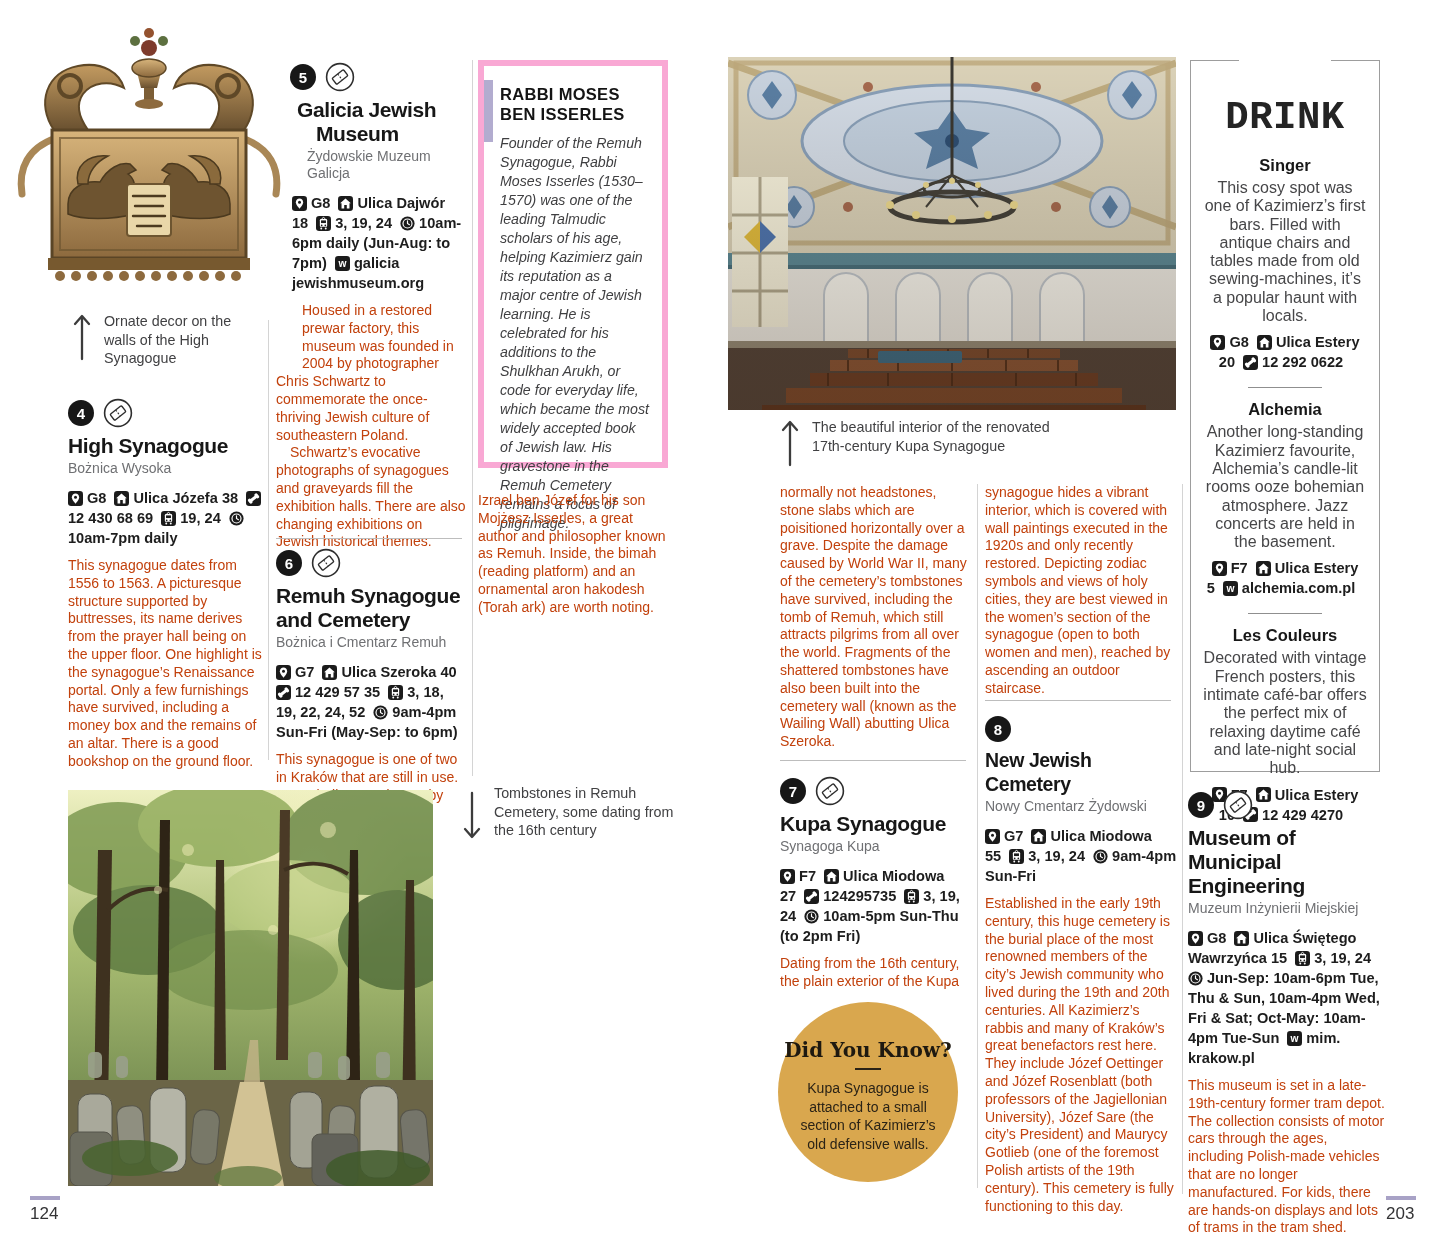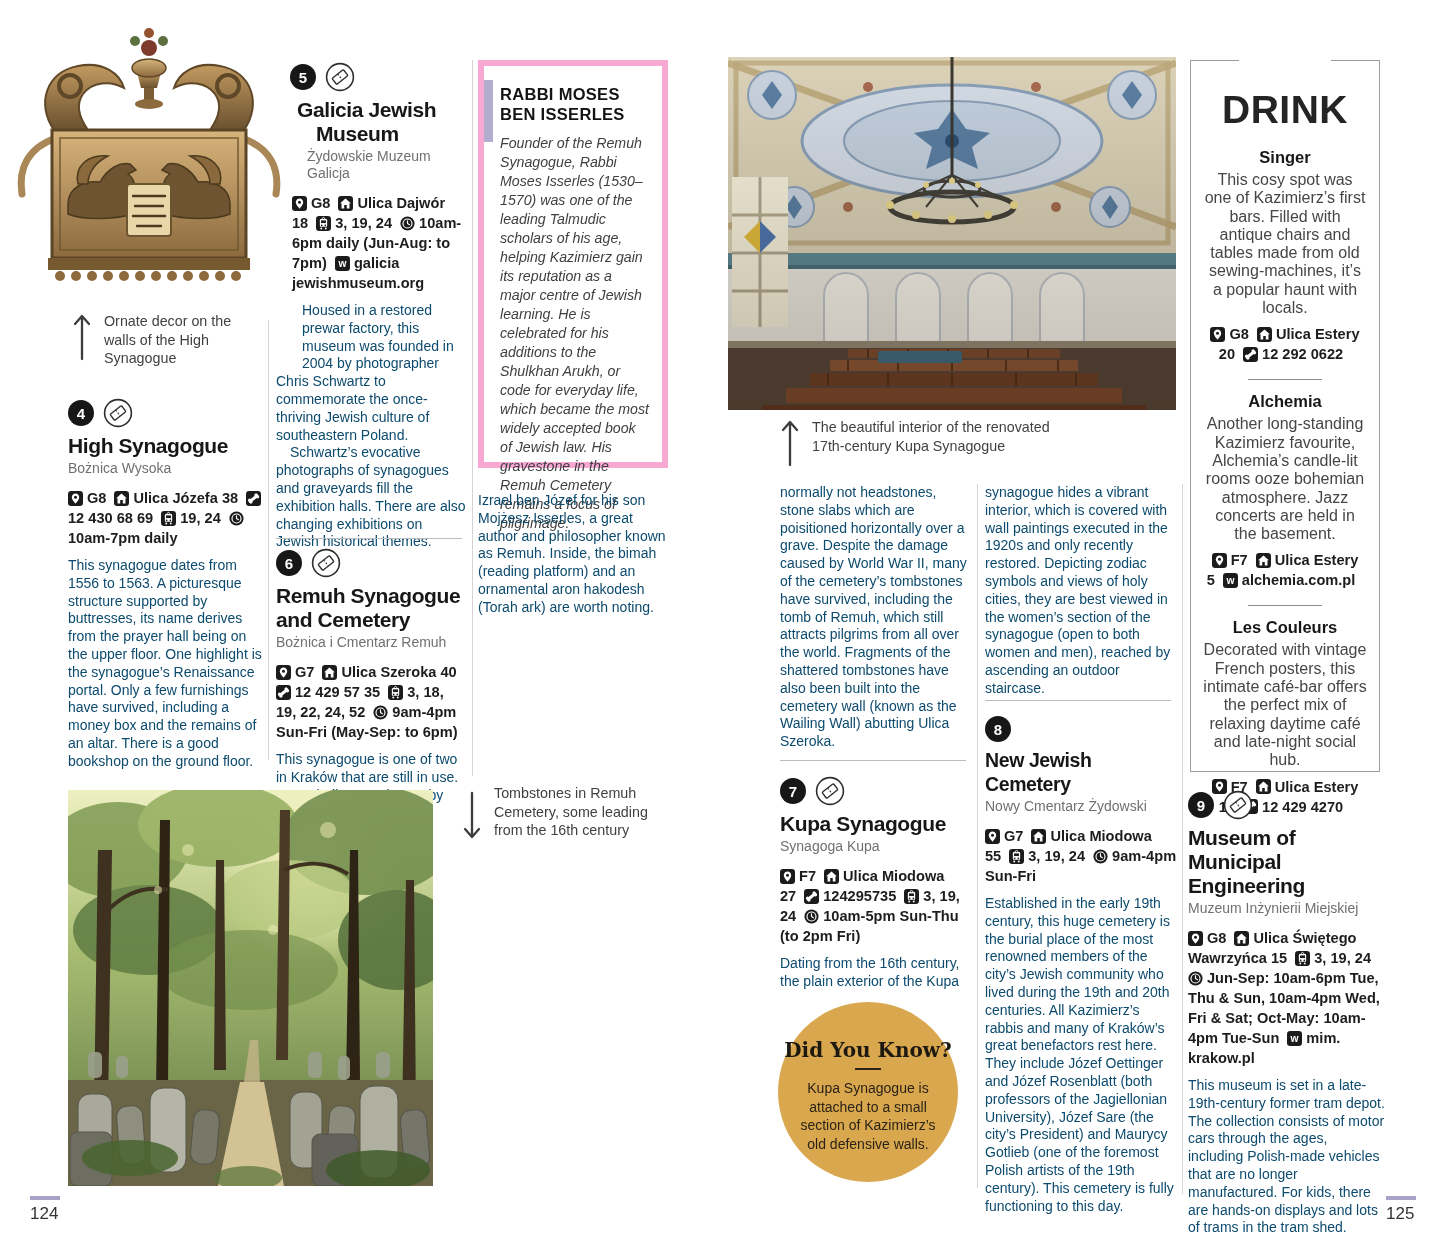--- a/index.html
+++ b/index.html
@@ -16,21 +16,21 @@
          width:26px;height:26px;border-radius:50%;background:#171717;color:#fff;
          font-weight:bold;font-size:15px;}
   .ticket{flex:none;}
   .entry-head{font-weight:bold;font-size:21px;line-height:24px;letter-spacing:-0.4px;
               color:#171717;margin:6px 0 2px;}
   .entry-head.tight{font-size:19.5px;}
   .local{font-size:14px;line-height:17px;color:#6f7073;margin:0 0 11px;}
   .info{font-weight:bold;font-size:14.6px;line-height:20px;color:#1d1d1d;margin:0 0 9px;}
   .seg{margin-right:8px;}
   .seg svg{vertical-align:-2.5px;margin-right:4px;}
-  .body-text{font-size:14px;line-height:17.8px;color:#0c4a6e;margin:0;}
+  .body-text{font-size:14px;line-height:17.8px;color:#c2410c;margin:0;}
   .body-text + .body-text{text-indent:14px;}
   .wrap-sp{float:left;width:26px;height:56px;}
 
   
   .pad-head{padding-left:40px;text-indent:-19px;}
   .pad-local{padding-left:31px;}
   .pad-info{padding-left:16px;}
   .pad-badge{padding-left:14px;}
 
   
@@ -40,22 +40,22 @@
   
   #rabbi-box{border:6px solid #f9a8d4;box-sizing:border-box;padding:18px 12px 0 16px;}
   #rabbi-accent{position:absolute;left:0;top:14px;width:9px;height:62px;background:#b2accf;}
   #rabbi-title{font-weight:bold;font-size:16.5px;line-height:20px;letter-spacing:0.3px;
                color:#141414;margin:0 0 10px;}
   #rabbi-body{font-size:14.2px;line-height:19px;color:#3f3f41;margin:0;font-style:italic;}
 
   
   #drink-box{border:1px solid #9d9d9d;box-sizing:border-box;text-align:center;padding:24px 12px 0;}
   #drink-gap{position:absolute;top:-2px;left:48px;width:92px;height:3px;background:#fff;}
-  #drink-title{font-family:Liberation Sans, sans-serif;font-weight:bold;font-size:39px;line-height:44px;
-               letter-spacing:0.5px;color:#242424;margin:3px 0 16px;}
+  #drink-title{font-family:Liberation Mono, monospace;font-weight:bold;font-size:39px;line-height:44px;
+               letter-spacing:0.5px;color:#242424;margin:11px 0 16px;}
   .venue-name{font-weight:bold;font-size:16.5px;color:#171717;margin:12px 0 4px;}
   .venue-body{font-size:16px;line-height:18.3px;color:#464648;margin:0 0 7px;}
   .venue .info{margin:0;}
   .venue-rule{width:74px;border:0;border-top:1px solid #8f8f8f;margin:15px auto 1px;}
 
   
   #dyk{width:180px;height:180px;border-radius:50%;background:#d9a74e;text-align:center;
        box-sizing:border-box;padding-top:36px;color:#2b2316;}
   #dyk-title{font-family:"DejaVu Serif",serif;font-weight:bold;font-size:20px;margin:0 0 6px;color:#1e1910;}
   #dyk-rule{width:26px;border:0;border-top:2px solid #2b2316;margin:0 auto 9px;}
@@ -353,21 +353,21 @@
           <circle cx="205" cy="140" r="5"></circle>
           <circle cx="90" cy="100" r="4"></circle>
         </g>
     </svg>
   </div>
 
   <div class="abs caption" style="left:462px;top:784px;width:215px">
     <svg width="20" height="58" viewBox="0 0 20 58" style="margin-top:6px">
       <path d="M10 3v43M3 39l7 8 7-8" fill="none" stroke="#3c3c3c" stroke-width="2.3" stroke-linecap="round" stroke-linejoin="round"></path>
     </svg>
-    <span>Tombstones in Remuh Cemetery, some leading from the 16th century</span>
+    <span>Tombstones in Remuh Cemetery, some dating from the 16th century</span>
   </div>
 
   <div class="pgtick" style="left:30px;top:1196px"></div>
   <div class="pgnum" style="left:30px;top:1204px">124</div>
 
   <div class="photo" style="left:728px;top:57px;width:448px;height:353px">
     <svg width="448" height="353" viewBox="0 0 448 353">
       <defs>
         <linearGradient id="kv" x1="0" y1="0" x2="0" y2="1">
             <stop offset="0" stop-color="#000000" stop-opacity="0"></stop>
@@ -652,15 +652,15 @@
             <circle cx="7" cy="7" r="4.2" fill="none" stroke="#fff" stroke-width="1.1"></circle>
             <path d="M7 4.6V7l1.8 1.1" fill="none" stroke="#fff" stroke-width="1.1" stroke-linecap="round"></path>
           </svg><span class="seg-t">Jun-Sep: 10am-6pm Tue, Thu &amp; Sun, 10am-4pm Wed, Fri &amp; Sat; Oct-May: 10am-4pm Tue-Sun</span></span><span class="seg"><svg class="ii" width="15" height="15" viewBox="0 0 14 14">
             <rect width="14" height="14" rx="3" fill="#1b1b1b"></rect>
             <text x="7" y="10.4" text-anchor="middle" font-family="Liberation Sans, sans-serif" font-size="9.6" font-weight="bold" fill="#fff">w</text>
           </svg><span class="seg-t">mim. krakow.pl</span></span></p>
     <p class="body-text">This museum is set in a late-19th-century former tram depot. The collection consists of motor cars through the ages, including Polish-made vehicles that are no longer manufactured. For kids, there are hands-on displays and lots of trams in the tram shed.</p>
   </section>
 
   <div class="pgtick" style="left:1386px;top:1196px"></div>
-  <div class="pgnum" style="left:1386px;top:1204px">125</div>
+  <div class="pgnum" style="left:1386px;top:1204px">203</div>
 
 </div>
 
 </body></html>

